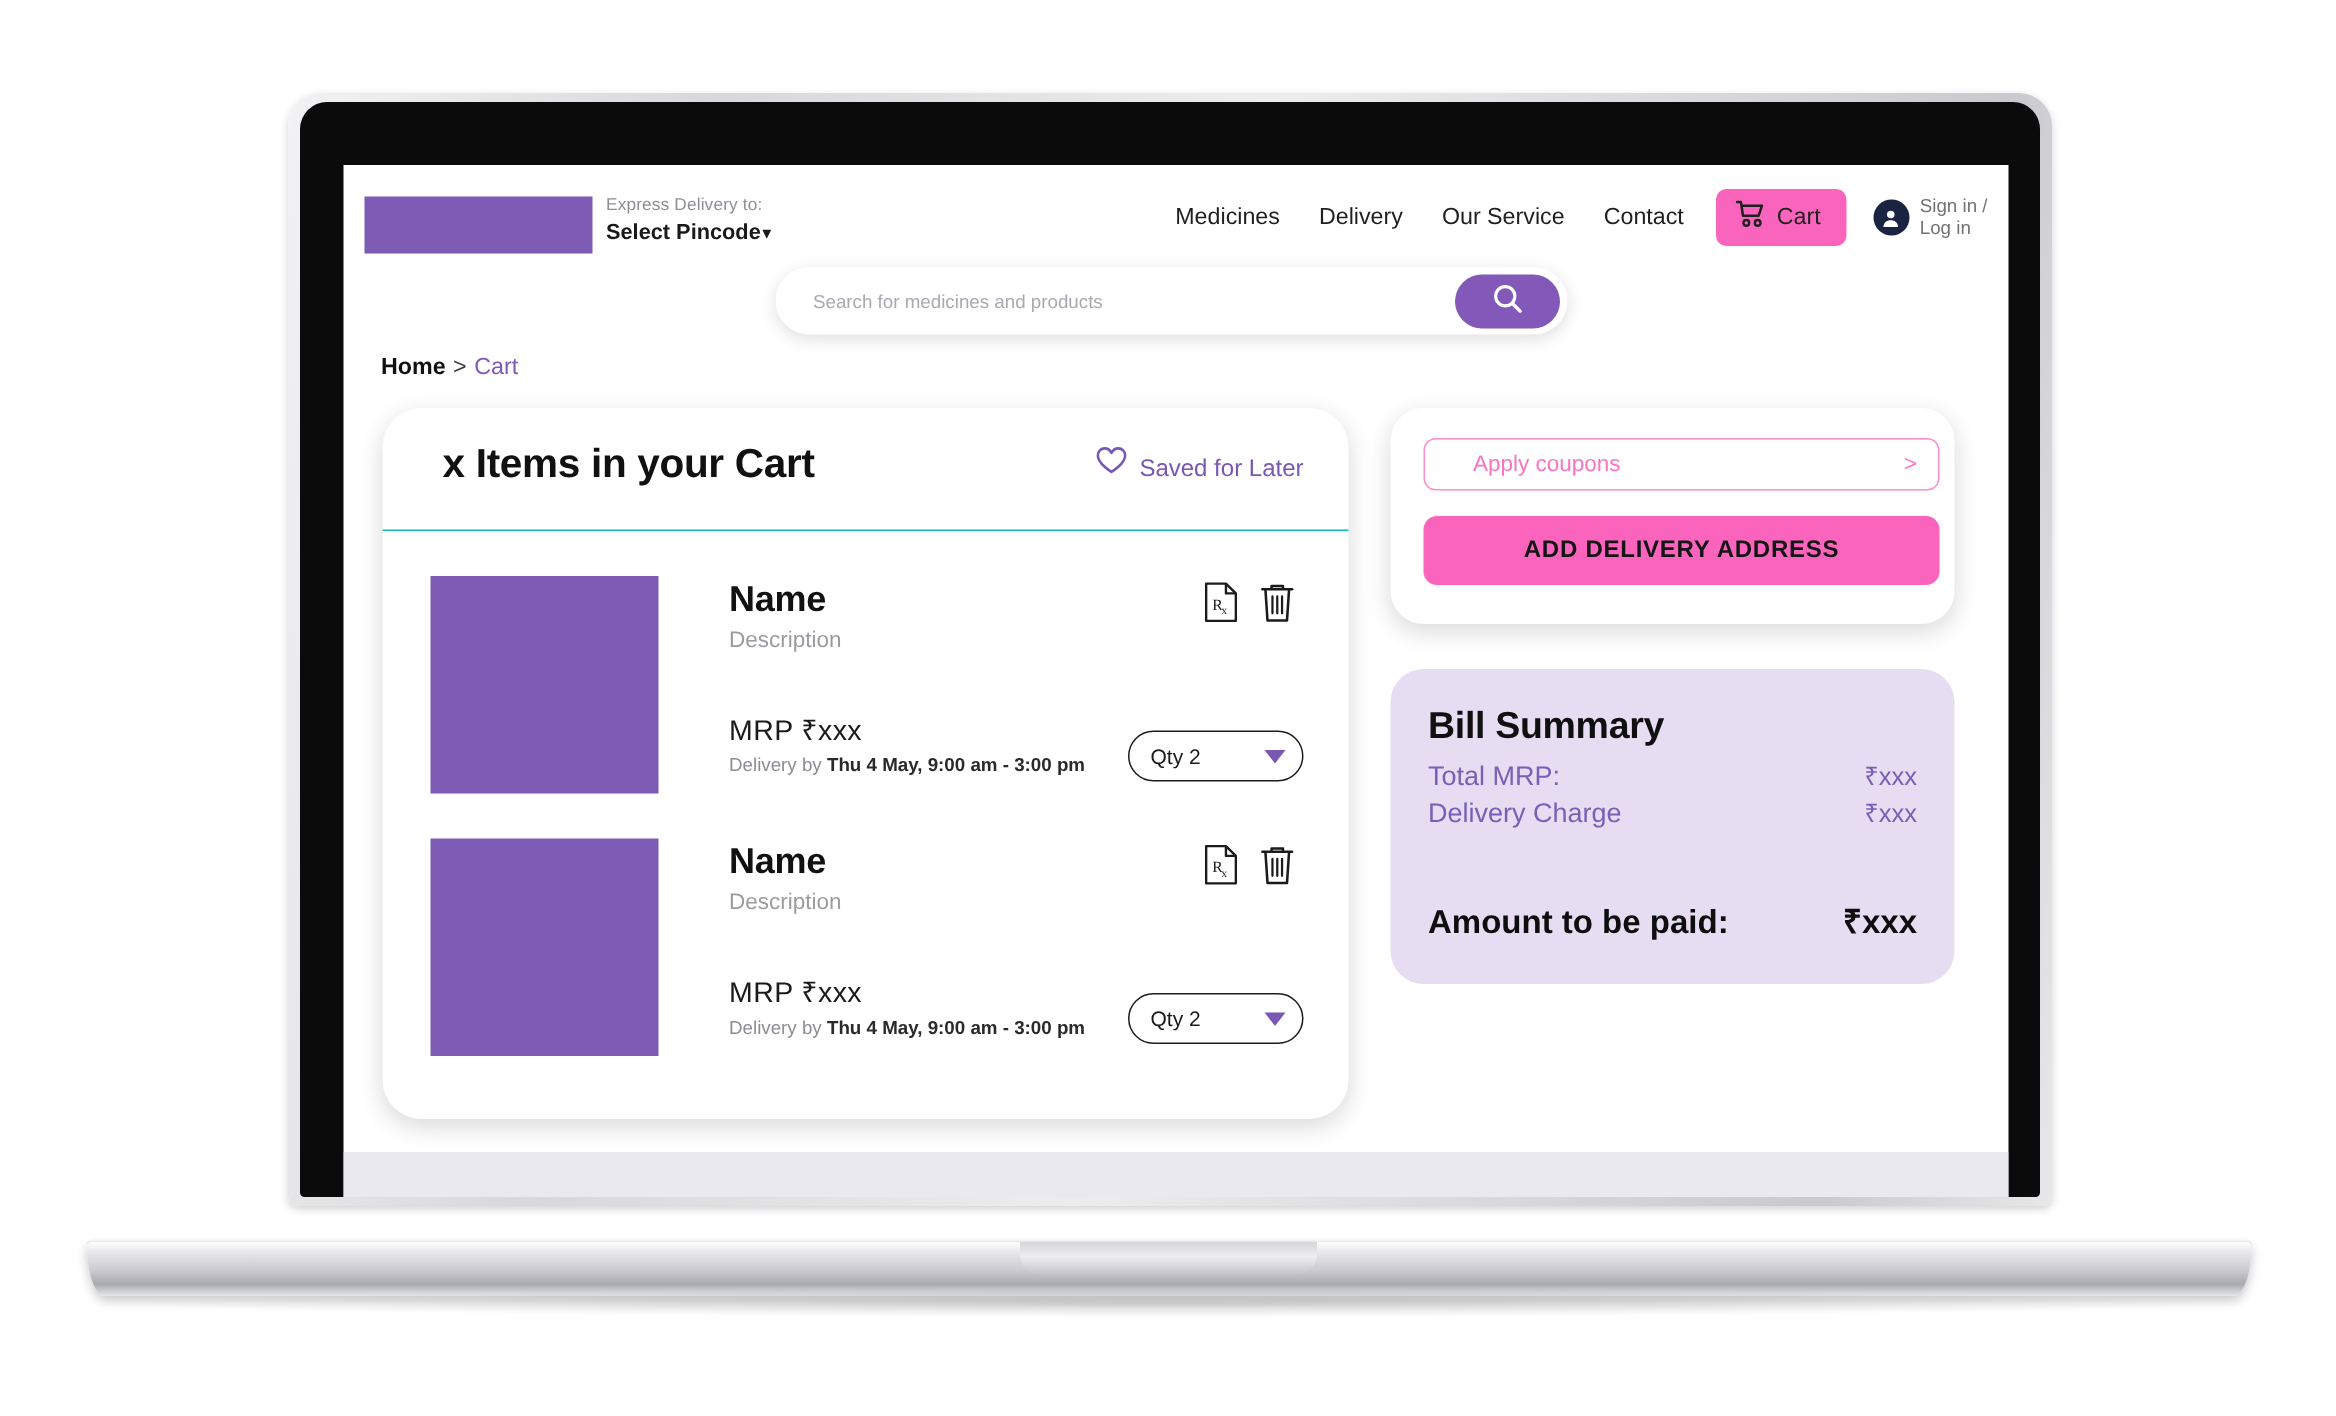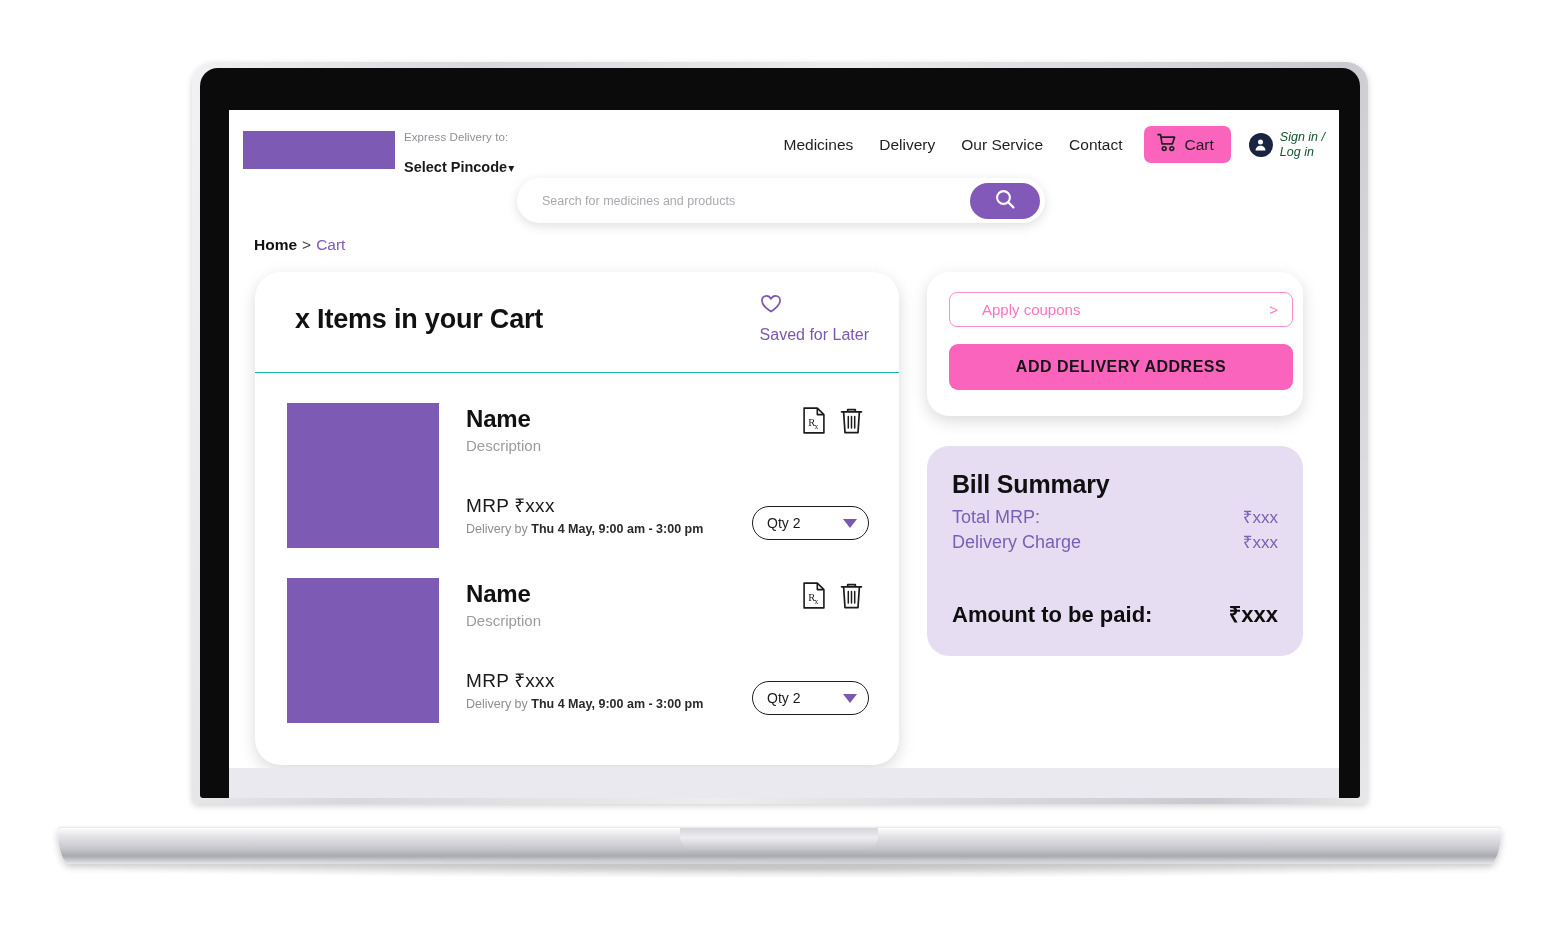--- a/index.html
+++ b/index.html
@@ -117,21 +117,21 @@
   }
   .delivery-label {
     font-size: 11.5px;
     color: #8e8e96;
     letter-spacing: 0.1px;
   }
   .delivery-value {
     font-size: 14.5px;
     color: #1a1a1a;
     font-weight: 700;
-    margin-top: 14px;
+    margin-top: 2px;
   }
   .delivery-value .chev {
     font-weight: 400;
     font-size: 12px;
     margin-left: 1px;
   }
 
   #main-nav {
     position: absolute;
     right: 14px;
@@ -172,23 +172,22 @@
     width: 24px; height: 24px;
     border-radius: 50%;
     background: #1a2340;
     display: flex;
     align-items: center;
     justify-content: center;
     flex: 0 0 auto;
   }
   .signin-text {
     font-size: 12.5px;
-    color: #14532d;
+    color: #737373;
     line-height: 1.18;
-    font-style: italic;
   }
 
   
   #search-wrap {
     position: absolute;
     left: 288px;
     top: 68px;
     width: 523px;
     height: 45px;
     background: #ffffff;
@@ -257,34 +256,34 @@
     border-bottom: 1px solid #14b8a6;
   }
   #cart-title {
     font-size: 27px;
     font-weight: 700;
     color: #111;
     letter-spacing: -0.2px;
   }
   #saved-for-later {
     display: flex;
-    align-items: flex-start;
+    align-items: flex-end;
     gap: 8px;
     cursor: pointer;
-    flex-direction: column;
   }
   #saved-for-later .sfl-text {
     font-size: 16px;
     color: #7a57b0;
   }
 
   .cart-item {
     display: flex;
     padding: 30px 30px 0 32px;
     position: relative;
+    gap: 20px;
   }
   .item-thumb {
     width: 152px;
     height: 145px;
     background: #7d5bb4;
     flex: 0 0 auto;
   }
   .item-body {
     flex: 1;
     padding-left: 27px;

